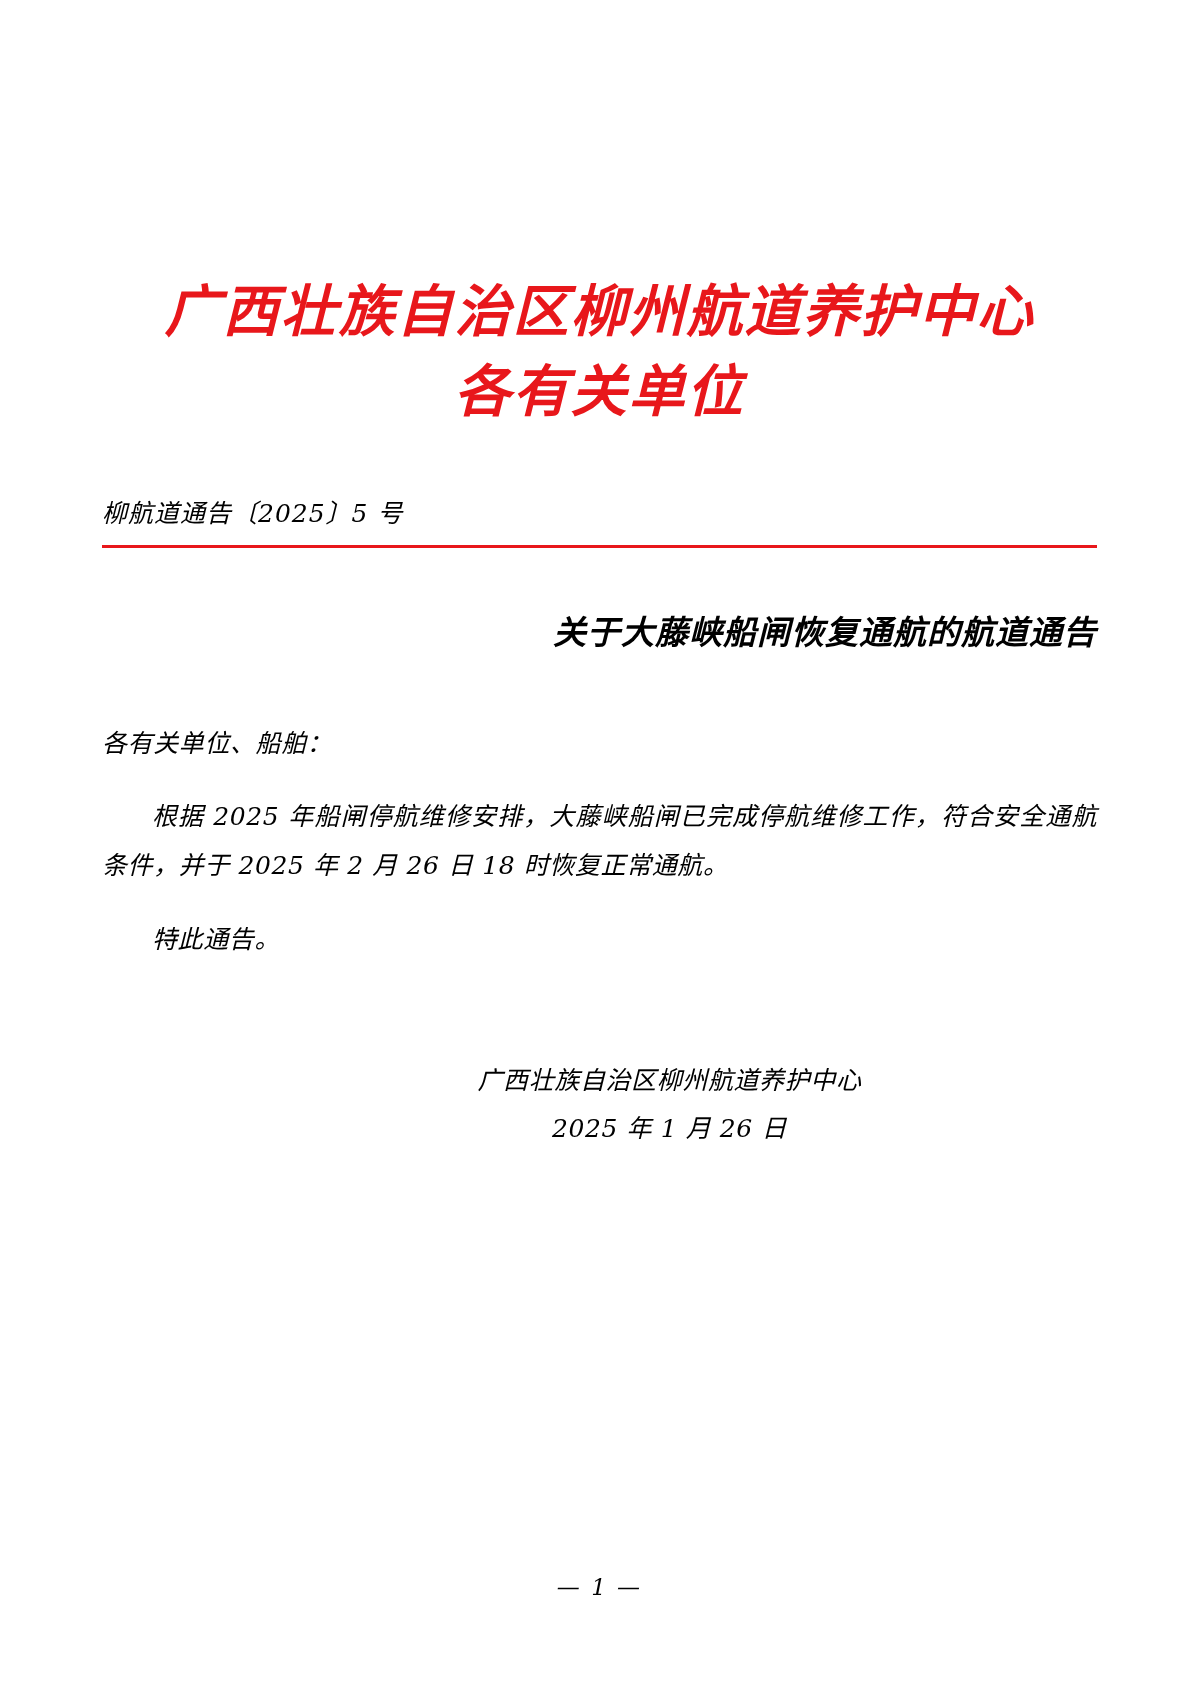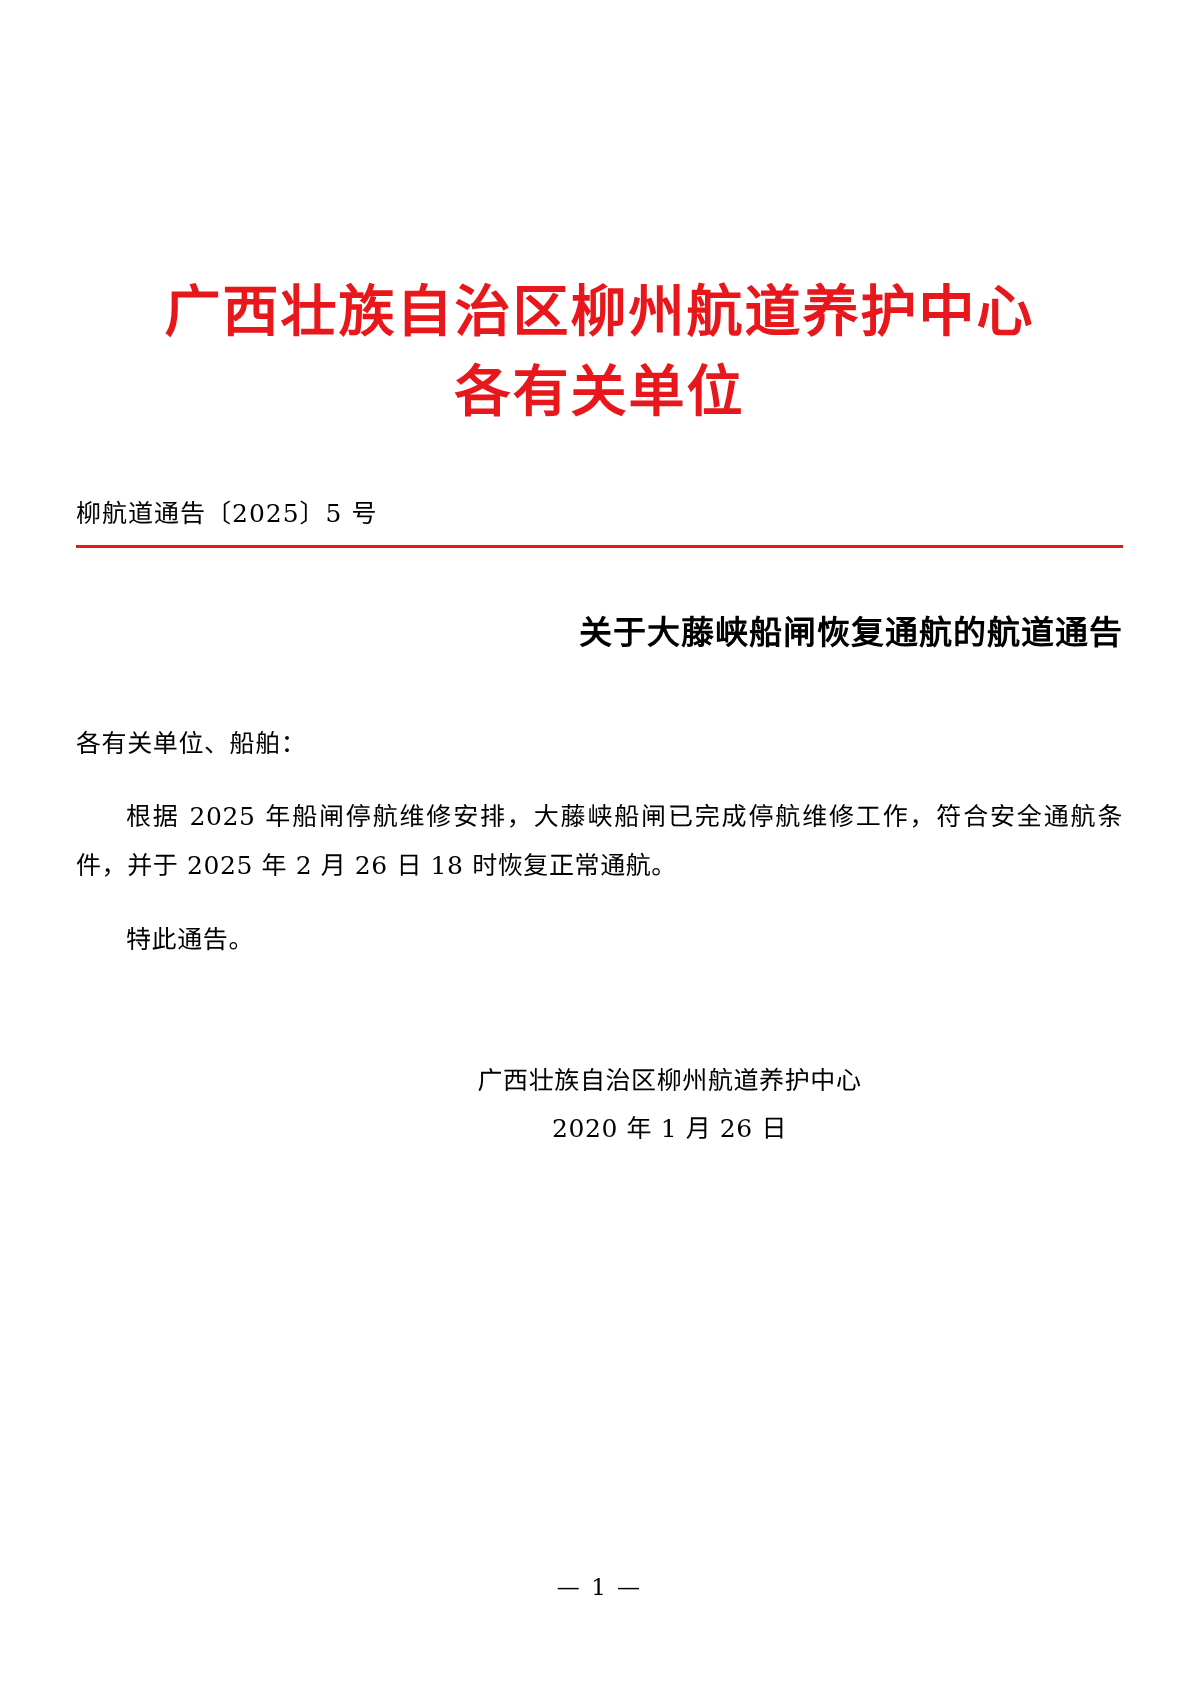--- a/index.html
+++ b/index.html
@@ -16,21 +16,22 @@
     color: #000000;
     overflow: hidden;
   }
   .page {
     position: absolute;
     left: 0;
     top: 0;
     width: 1199px;
     height: 1696px;
     box-sizing: border-box;
-    padding: 0 76px;
+    padding: 0 102px;
+    font-style: italic;
   }
 
   
   .masthead {
     margin-top: 272px;
     text-align: center;
     color: #e8171b;
     font-weight: bold;
     font-size: 56px;
     line-height: 1.42;
@@ -137,21 +138,21 @@
 
   <div class="body-block">
     <p class="salutation">各有关单位、船舶：</p>
     <p class="para">根据 2025 年船闸停航维修安排，大藤峡船闸已完成停航维修工作，符合安全通航条件，并于 2025 年 2 月 26 日 18 时恢复正常通航。</p>
     <p class="para">特此通告。</p>
   </div>
 
   <div class="signature">
     <div class="signature-inner">
       <div class="sign-org">广西壮族自治区柳州航道养护中心</div>
-      <div class="sign-date">2020 年 1 月 26 日</div>
+      <div class="sign-date">2025 年 1 月 26 日</div>
     </div>
   </div>
 
   <div class="footer">
     <span>— 1 —</span>
   </div>
 
 </div>
 
 </body></html>

